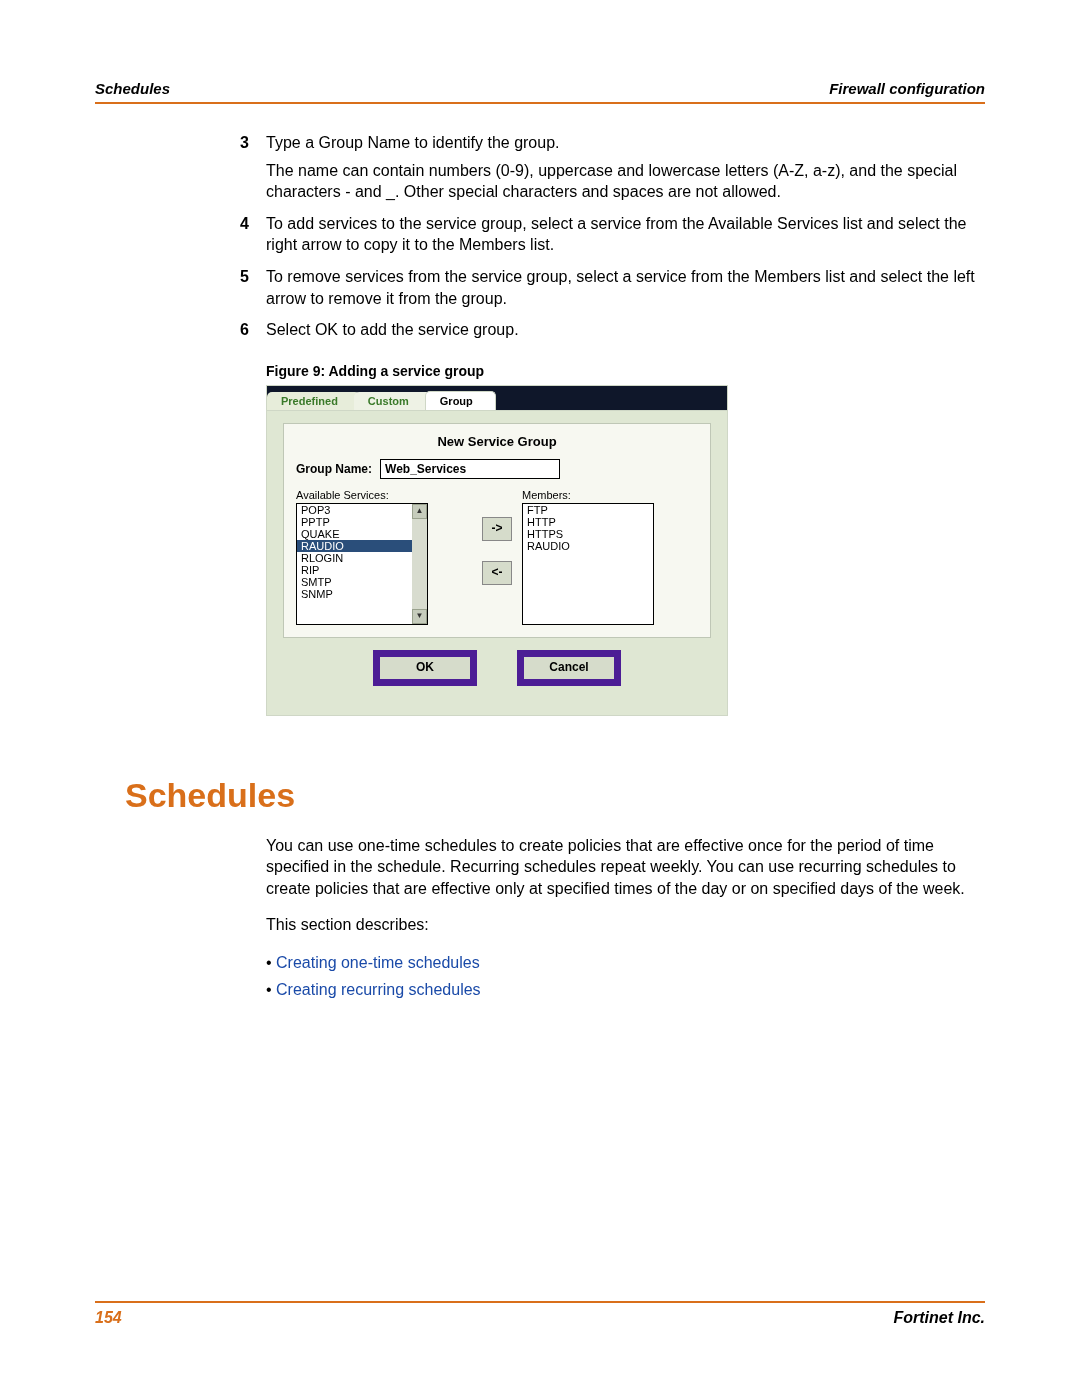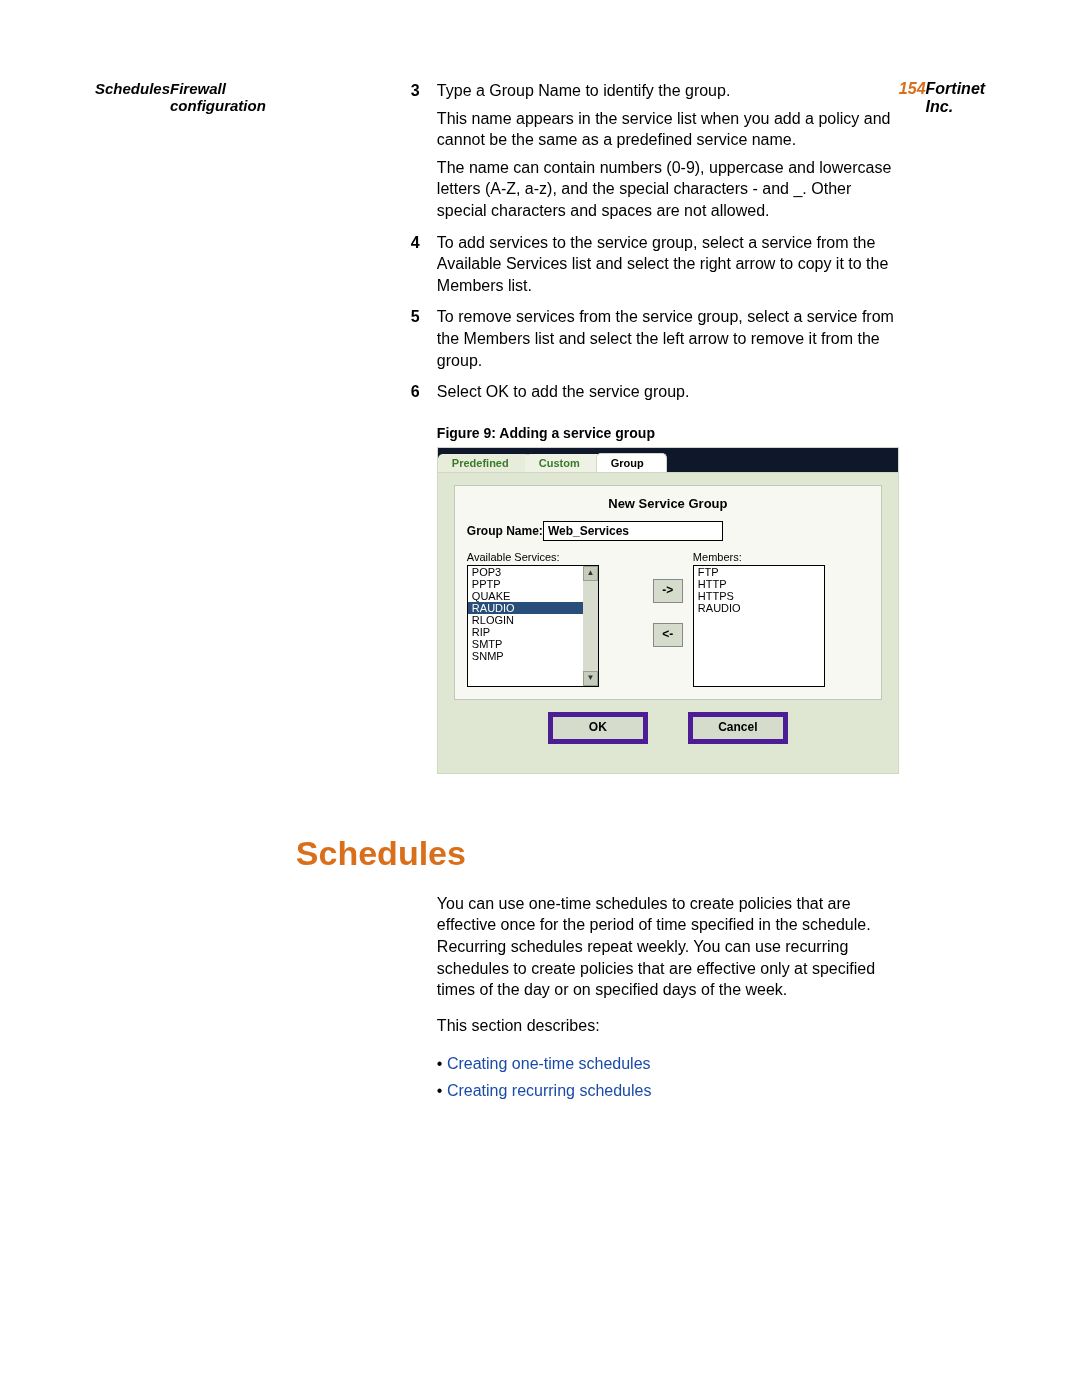--- a/index.html
+++ b/index.html
@@ -10,21 +10,21 @@
     color: #000;
     font-size: 16px;
   }
   .page {
     width: 1080px;
     height: 1397px;
     position: relative;
     box-sizing: border-box;
     padding: 80px 95px 70px 95px;
     display: flex;
-    flex-direction: row;
+    flex-direction: column;
   }
   .header-row {
     display: flex;
     justify-content: space-between;
     font-style: italic;
     font-weight: bold;
     font-size: 15px;
     padding-bottom: 5px;
   }
   .header-rule {
@@ -96,21 +96,21 @@
   }
   .panel-title {
     text-align: center;
     font-weight: bold;
     font-size: 13px;
     margin-bottom: 10px;
   }
   .row-input {
     display: flex;
     align-items: center;
-    gap: 0;
+    gap: 8px;
     margin-bottom: 10px;
     font-size: 12px;
   }
   .row-input input {
     flex: 0 0 170px;
     height: 18px;
     padding: 0 4px;
     font-size: 12px;
     font-weight: bold;
     border: 1px solid #000;
@@ -183,21 +183,21 @@
     cursor: pointer;
   }
   .dlg-buttons {
     display: flex;
     justify-content: center;
     gap: 40px;
     margin-top: 12px;
   }
   .dlg-btn {
     width: 90px; height: 22px;
-    border: 5px solid #4c1d95;
+    border: 7px solid #4c1d95;
     background: #d6dccb;
     font-size: 12px;
     font-weight: bold;
     line-height: 20px;
     text-align: center;
     cursor: pointer;
   }
   
   .section-heading {
     color: #d96f1a;
@@ -246,21 +246,20 @@
     <span>Firewall configuration</span>
   </div>
   <div class="header-rule"></div>
 
   <div class="content">
 
     <div class="step-row">
       <div class="step-num">3</div>
       <div class="step-body">
         <p>Type a Group Name to identify the group.</p>
-        <p>This name appears in the service list when you add a policy and cannot be the same as a predefined service name.</p>
         <p>The name can contain numbers (0-9), uppercase and lowercase letters (A-Z, a-z), and the special characters - and _. Other special characters and spaces are not allowed.</p>
       </div>
     </div>
 
     <div class="step-row">
       <div class="step-num">4</div>
       <div class="step-body">
         <p>To add services to the service group, select a service from the Available Services list and select the right arrow to copy it to the Members list.</p>
       </div>
     </div>

